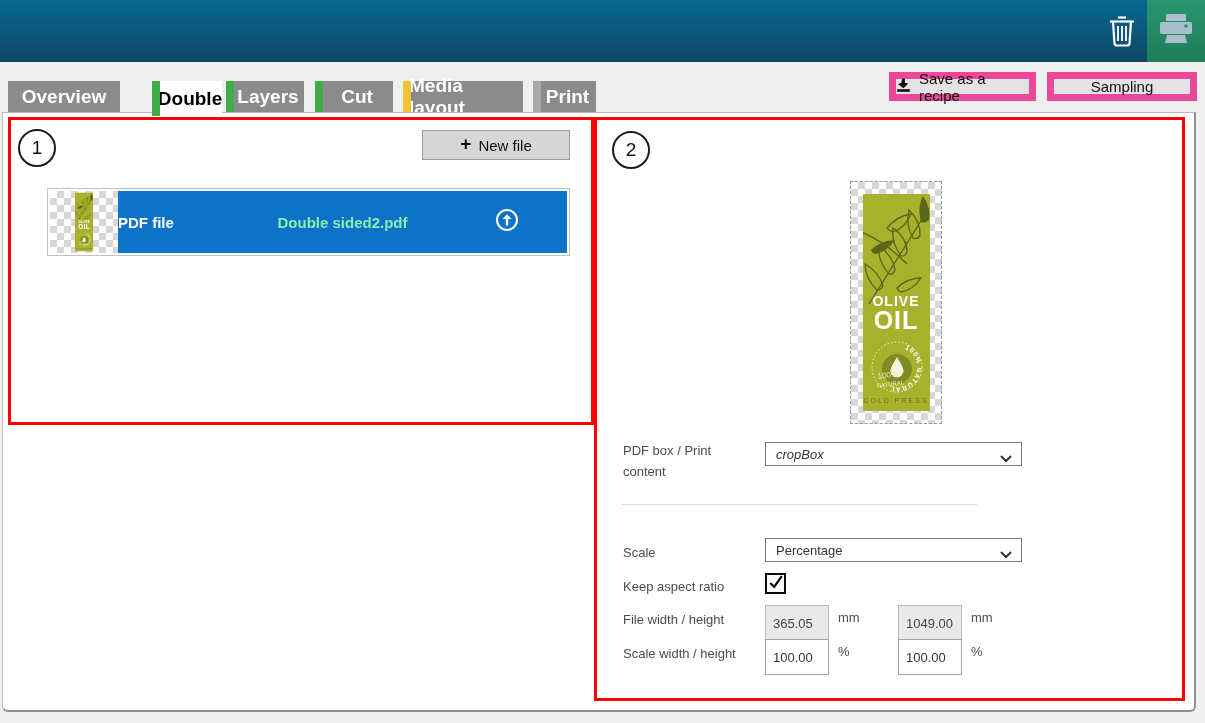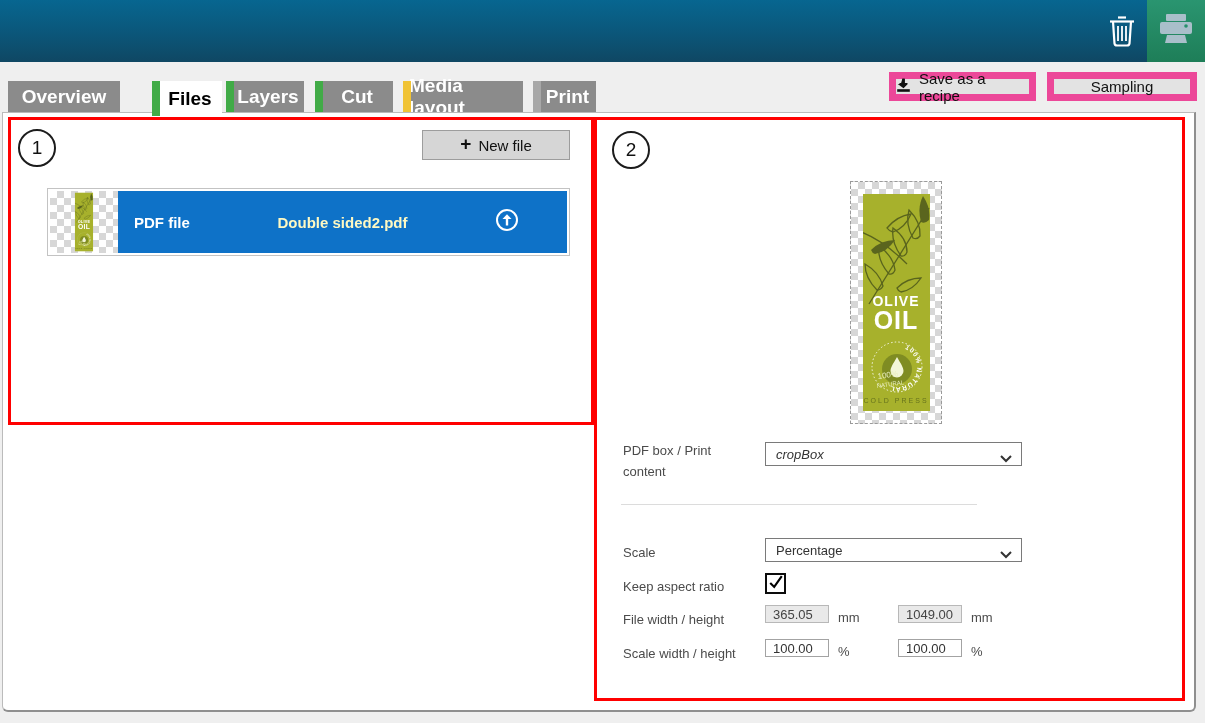--- a/index.html
+++ b/index.html
@@ -74,22 +74,22 @@
     background-position:0 0,7px 7px; background-size:14px 14px;
   }
 
   .file-row { position:absolute; left:36px; top:68px; width:523px; height:68px;
     background:#fff; border:1px solid #c3c3c3; padding:2px; display:flex; cursor:pointer; }
   .file-thumb { width:68px; position:relative; overflow:hidden; }
   .file-thumb .mini { position:absolute; left:50%; top:50%;
     transform:translate(-50%,-50%) scale(0.27); }
   .file-blue { flex:1; background:#0e72c8; position:relative;
     display:flex; align-items:center; }
-  .file-type { color:#fff; font-weight:bold; font-size:15px; margin-left:16px; }
-  .file-name { position:absolute; left:0; right:0; text-align:center; color:#fef9c3;
+  .file-type { color:#fff; font-weight:bold; font-size:15px; }
+  .file-name { position:absolute; left:0; right:0; text-align:center; color:#86efac;
     font-weight:bold; font-size:15px; }
   .upload-ic { position:absolute; right:48px; top:50%; transform:translateY(-50%); }
 
   
   .olive-label { width:67px; height:217px; background:#a7b12c; position:relative;
     overflow:hidden; flex:0 0 auto; }
   .branches { position:absolute; left:0; top:0; }
   .lbl-olive { position:absolute; top:99px; left:0; width:100%; text-align:center;
     color:#fff; font-weight:bold; font-size:14px; letter-spacing:1px; }
   .lbl-oil { position:absolute; top:112px; left:0; width:100%; text-align:center;
@@ -110,21 +110,21 @@
   .sel .chev { position:absolute; right:9px; top:8px; }
   .divider { position:absolute; left:24px; top:384px; width:356px; height:1px; background:#dcdcdc; }
 
   .chkbox { position:absolute; left:168px; top:453px; width:21px; height:21px;
     background:#fff; border:2px solid #0c0c0c; display:flex; align-items:center;
     justify-content:center; cursor:pointer; }
   .chkbox svg { display:none; margin-top:-3px; }
   .chkbox.checked svg { display:block; }
 
   .f-input { position:absolute; width:64px; height:14px; border:1px solid #a3a3a3;
-    background:#fff; font-size:13px; color:#333; padding:8px 7px;
+    background:#fff; font-size:13px; color:#333; padding:17px 7px;
     font-family:"Liberation Sans", sans-serif; }
   .f-input:disabled { background:#e9e9e9; border-color:#b8b8b8; color:#444; }
   .unit { position:absolute; font-size:13px; color:#4b4b4b; }
 </style>
 </head>
 <body>
 
 <div class="topbar">
   <div class="trash-btn">
     <span>
@@ -149,21 +149,21 @@
     </span>
   </div>
 </div>
 
 <div class="tabs" id="tabs">
     <div class="tab">
       <span class="tab-label">Overview</span>
     </div>
     <div class="tab active">
       <span class="stripe" style="background: rgb(65, 171, 71);"></span>
-      <span class="tab-label">Files</span>
+      <span class="tab-label">Double</span>
     </div>
     <div class="tab">
       <span class="stripe" style="background: rgb(65, 171, 71);"></span>
       <span class="tab-label">Layers</span>
     </div>
     <div class="tab">
       <span class="stripe" style="background: rgb(65, 171, 71);"></span>
       <span class="tab-label">Cut</span>
     </div>
     <div class="tab">

